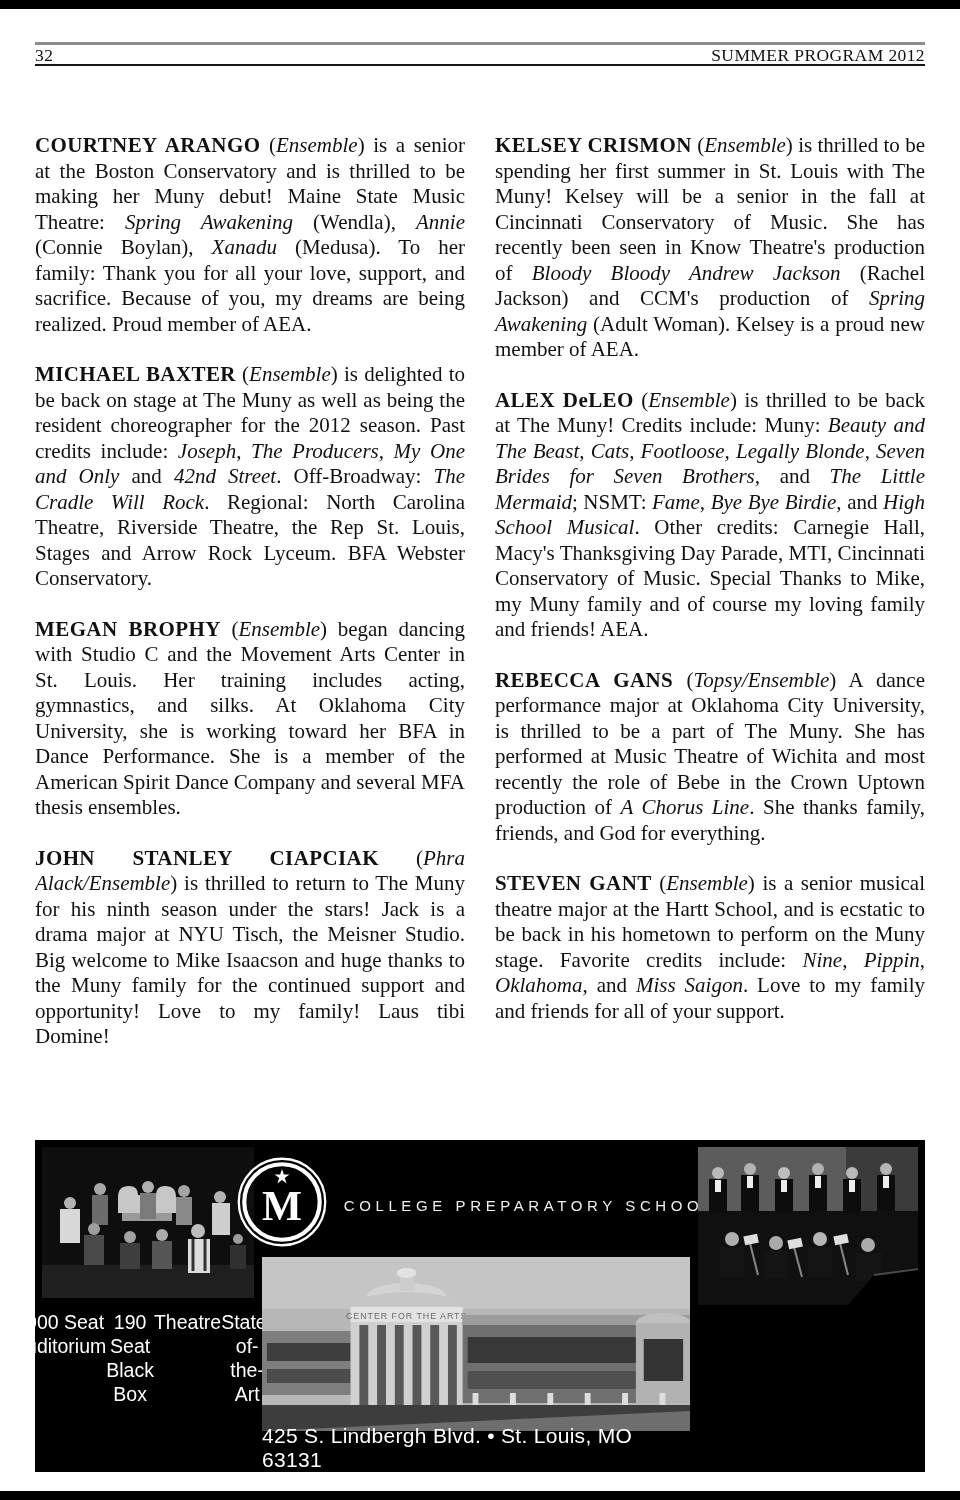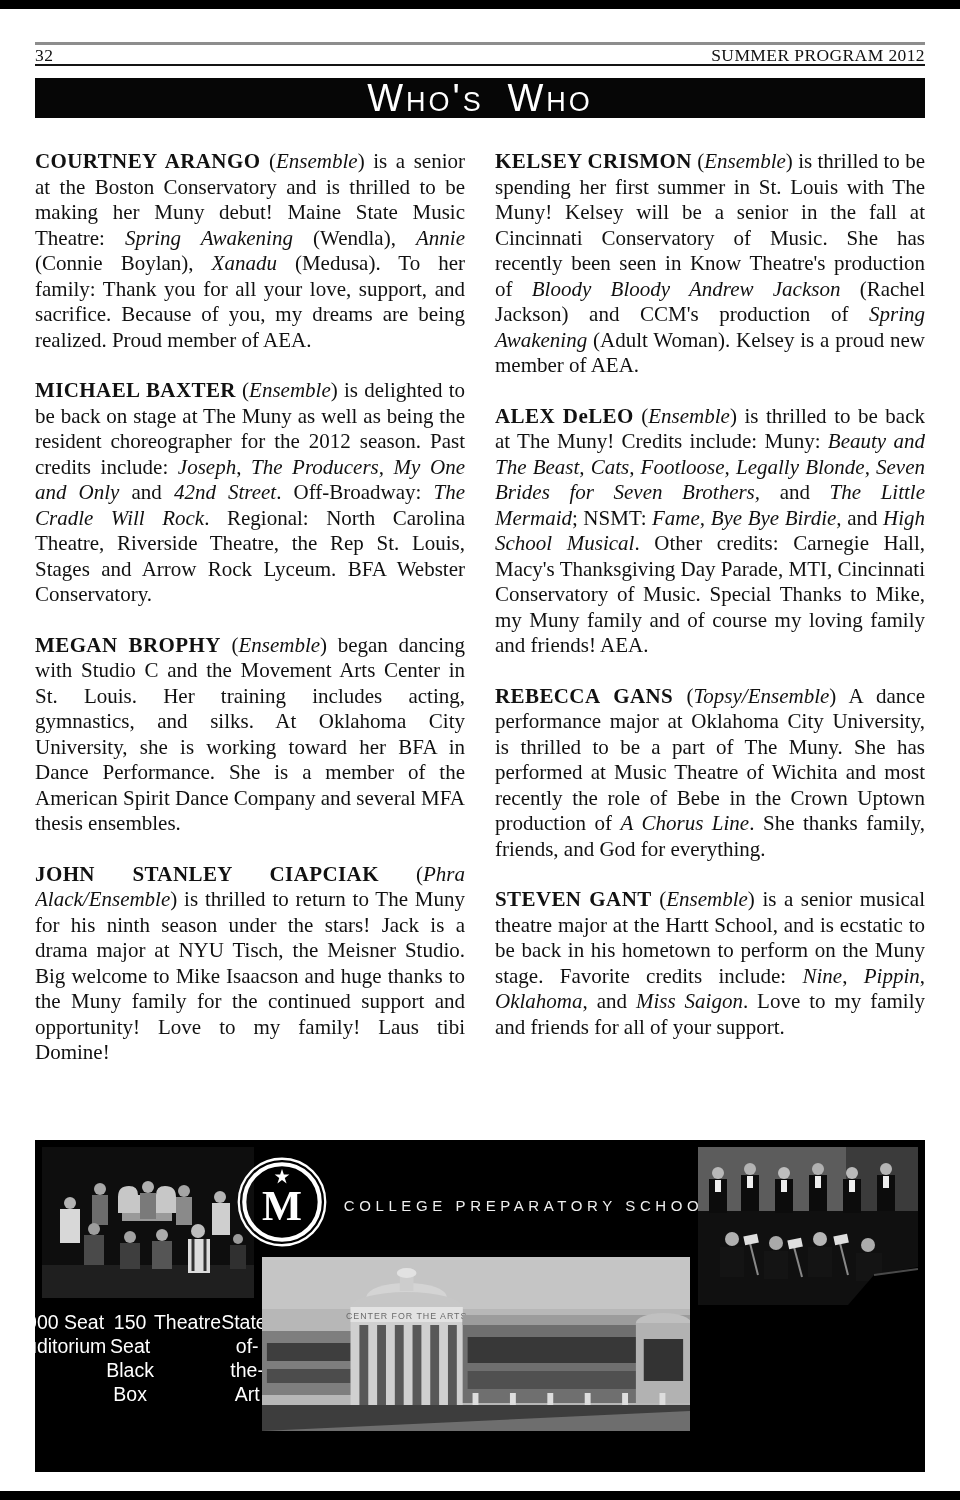--- a/index.html
+++ b/index.html
@@ -14,21 +14,21 @@
   .rule-black{position:absolute;top:64px;left:35px;right:35px;height:2px;background:#141414;}
 
   .banner{position:absolute;top:78px;left:35px;right:35px;height:40px;background:#060606;
           color:#fff;display:flex;align-items:center;justify-content:center;
           font-family:"Liberation Sans", sans-serif;font-variant:small-caps;
           font-size:38px;letter-spacing:3px;word-spacing:10px;font-weight:500;}
 
   .content{position:absolute;top:133px;left:35px;right:35px;height:1002px;display:flex;gap:30px;overflow:hidden;}
   .col{position:relative;z-index:1;width:430px;text-align:justify;
        font-size:21px;line-height:25.5px;}
-  .bio{margin:16px 0 25px 0;}
+  .bio{margin:0 0 25px 0;}
   .bio-name{font-weight:bold;letter-spacing:.4px;}
 
   .watermark{position:absolute;top:133px;left:35px;right:35px;height:1002px;z-index:0;pointer-events:none;}
   .wm-line{position:absolute;color:transparent;-webkit-text-stroke:2px #cbcbcb;
            font-family:"Liberation Serif", serif;line-height:1;opacity:.85;}
   .wm-1{left:150px;top:405px;font-size:300px;}
   .wm-2{left:85px;top:618px;font-size:252px;letter-spacing:8px;}
 
   .ad{position:absolute;top:1140px;left:35px;right:35px;height:332px;background:#000;
       font-family:"Liberation Sans", sans-serif;color:#fff;}
@@ -53,23 +53,20 @@
 <div class="page">
   <div class="edge-top"></div>
 
   <div class="rule-gray"></div>
   <div class="header-row">
     <span>32</span>
     <span>SUMMER PROGRAM 2012</span>
   </div>
   <div class="rule-black"></div>
 
-  <div class="banner">
-    <span>Who's Who</span>
-  </div>
 
   <div class="watermark">
   </div>
 
   <div class="content">
     <div class="col" id="col-left">
         <p class="bio"><span class="bio-name">COURTNEY ARANGO</span> (<i>Ensemble</i>)<span> is a senior at the Boston Conservatory and is thrilled to be making her Muny debut! Maine State Music Theatre: </span><i>Spring Awakening</i><span> (Wendla), </span><i>Annie</i><span> (Connie Boylan), </span><i>Xanadu</i><span> (Medusa). To her family: Thank you for all your love, support, and sacrifice. Because of you, my dreams are being realized. Proud member of AEA.</span></p>
         <p class="bio"><span class="bio-name">MICHAEL BAXTER</span> (<i>Ensemble</i>)<span> is delighted to be back on stage at The Muny as well as being the resident choreographer for the 2012 season. Past credits include: </span><i>Joseph</i><span>, </span><i>The Producers, My One and Only</i><span> and </span><i>42nd Street</i><span>. Off-Broadway: </span><i>The Cradle Will Rock</i><span>. Regional: North Carolina Theatre, Riverside Theatre, the Rep St. Louis, Stages and Arrow Rock Lyceum. BFA Webster Conservatory.</span></p>
         <p class="bio"><span class="bio-name">MEGAN BROPHY</span> (<i>Ensemble</i>)<span> began dancing with Studio C and the Movement Arts Center in St. Louis. Her training includes acting, gymnastics, and silks. At Oklahoma City University, she is working toward her BFA in Dance Performance. She is a member of the American Spirit Dance Company and several MFA thesis ensembles.</span></p>
         <p class="bio"><span class="bio-name">JOHN STANLEY CIAPCIAK</span> (<i>Phra Alack/Ensemble</i>)<span> is thrilled to return to The Muny for his ninth season under the stars! Jack is a drama major at NYU Tisch, the Meisner Studio. Big welcome to Mike Isaacson and huge thanks to the Muny family for the continued support and opportunity! Love to my family! Laus tibi Domine!</span></p>
@@ -111,21 +108,21 @@
             <rect x="146" y="92" width="22" height="34" fill="#dddddd"></rect>
           <line x1="151" y1="92" x2="151" y2="124" stroke="#333" stroke-width="3"></line>
           <line x1="163" y1="92" x2="163" y2="124" stroke="#333" stroke-width="3"></line>
           <circle cx="196" cy="92" r="5" fill="#9b9b9b"></circle>
             <rect x="188" y="98" width="16" height="24" fill="#303030"></rect>
         </svg>
         <div class="ad-text" id="ad-left-text">
             <div>Skip Viragh Center</div>
             <div>for the Arts</div>
             <div>1000 Seat Auditorium</div>
-            <div>150 Seat Black Box</div>
+            <div>190 Seat Black Box</div>
             <div>Theatre</div>
             <div>State-of-the-Art</div>
             <div>Classrooms</div>
           </div>
       </div>
 
       <div class="ad-center">
         <div class="logo-row">
           <svg class="seal" viewBox="0 0 100 100">
             <circle cx="50" cy="50" r="47" fill="none" stroke="#ffffff" stroke-width="2.5"></circle>
@@ -169,20 +166,21 @@
             <rect x="214" y="136" width="6" height="16"></rect>
               <rect x="252" y="136" width="6" height="16"></rect>
             <rect x="290" y="136" width="6" height="16"></rect>
               <rect x="328" y="136" width="6" height="16"></rect>
             <rect x="366" y="136" width="6" height="16"></rect>
               <rect x="404" y="136" width="6" height="16"></rect>
           </g>
           <rect x="0" y="148" width="435" height="26" fill="#3d3d3d"></rect>
           <polygon points="0,174 435,154 435,174" fill="#6e6e6e"></polygon>
         </svg>
+        <div class="address">425 S. Lindbergh Blvd.  •  St. Louis, MO 63131</div>
       </div>
 
       <div class="ad-col">
         <svg class="ad-photo" viewBox="0 0 220 158" height="158" preserveAspectRatio="none">
           <rect x="0" y="0" width="220" height="158" fill="#101010"></rect>
           <rect x="0" y="0" width="220" height="64" fill="#5c5c5c"></rect>
           <rect x="148" y="0" width="72" height="64" fill="#3b3b3b"></rect>
           <g>
             <circle cx="20" cy="26" r="6" fill="#b9b9b9"></circle>
               <rect x="11" y="32" width="18" height="34" fill="#0c0c0c"></rect>

